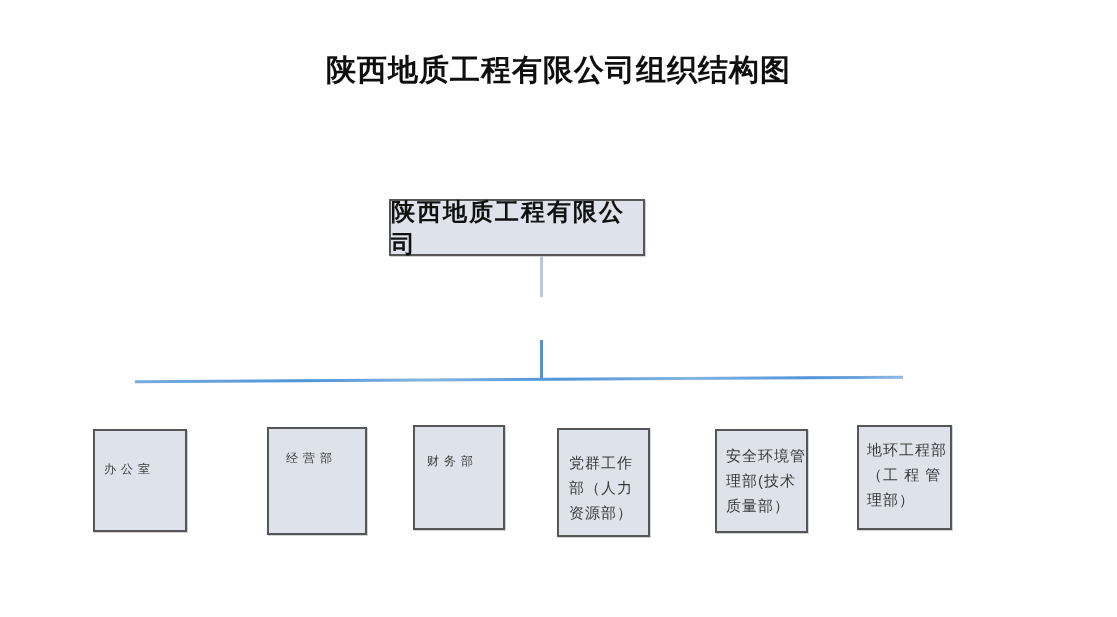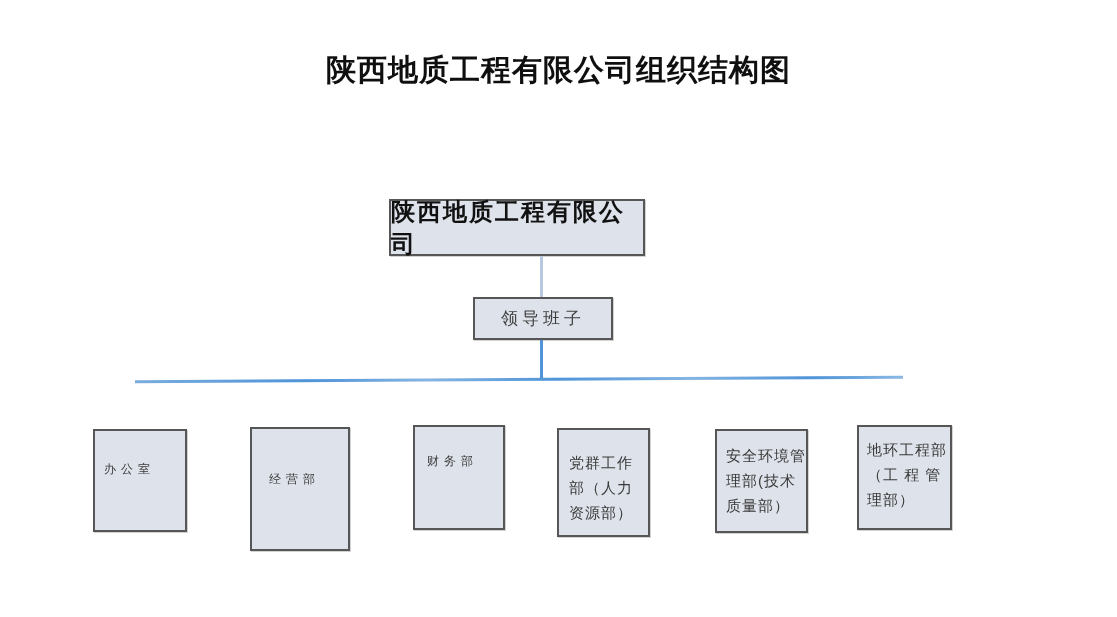--- a/index.html
+++ b/index.html
@@ -52,42 +52,39 @@
   }
   .dept {
     color: #3a3a3a;
     text-align: left;
   }
   .dept .line { letter-spacing: 1px; line-height: 25px; white-space: pre; }
   .dept-single .line { font-size: 12px; letter-spacing: 5px; }
   .dept-multi .line { font-size: 15px; }
 
   .dept-office      { left: 93px;  top: 429px; width: 94px;  height: 103px; padding: 26px 0 0 9px; }
-  .dept-operations  { left: 250px; top: 427px; width: 100px; height: 124px; padding: 38px 0 0 17px; }
+  .dept-operations  { left: 267px; top: 427px; width: 100px; height: 108px; padding: 17px 0 0 17px; }
   .dept-finance     { left: 413px; top: 425px; width: 92px;  height: 105px; padding: 22px 0 0 12px; }
   .dept-party-hr    { left: 557px; top: 428px; width: 93px;  height: 109px; padding: 20px 0 0 10px; }
   .dept-safety-quality { left: 715px; top: 429px; width: 93px; height: 104px; padding: 12px 0 0 9px; }
   .dept-geoenv-engineering { left: 857px; top: 425px; width: 95px; height: 105px; padding: 10px 0 0 8px; }
 </style>
 </head>
 <body>
 
 <div class="canvas">
 
   <h1 class="title">陕西地质工程有限公司组织结构图</h1>
 
   <div class="node node-root">
     <span>陕西地质工程有限公司</span>
   </div>
 
   <div class="conn-v conn-root-leadership"></div>
 
-  <div class="node node-leadership">
-    <span>领导班子</span>
-  </div>
 
   <div class="conn-v conn-leadership-line"></div>
 
   <div class="h-line"></div>
 
   <div class="node dept dept-single dept-office">
     <div class="line">办公室</div>
   </div>
 
   <div class="node dept dept-single dept-operations">

